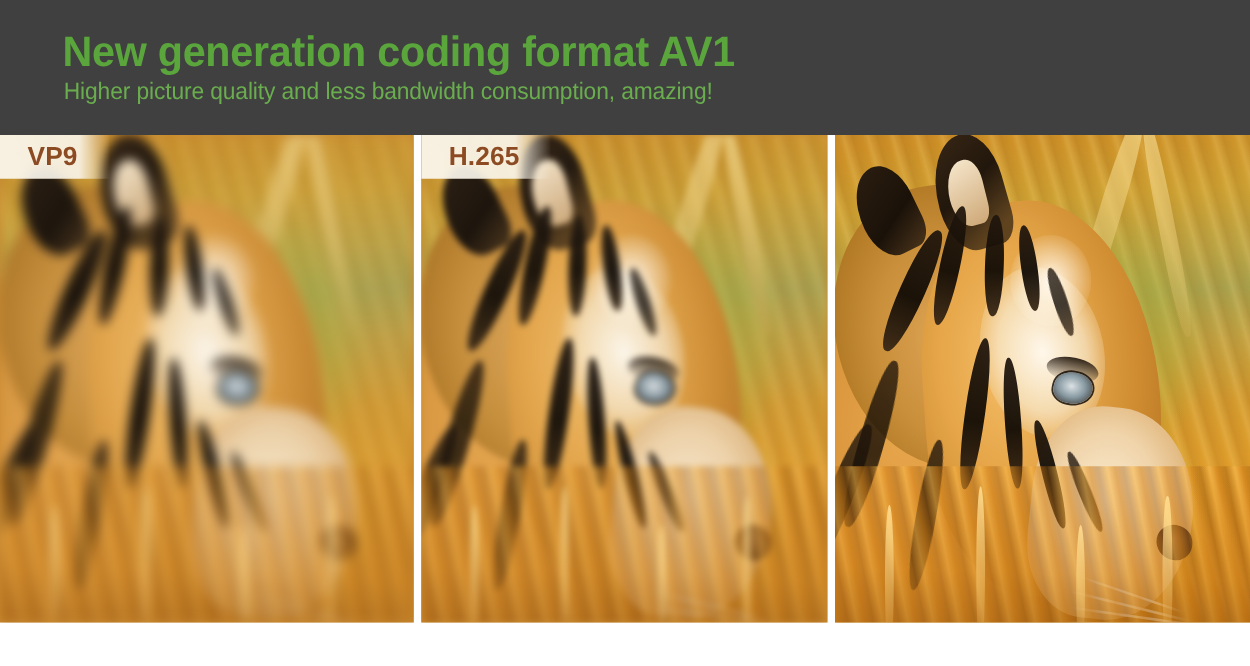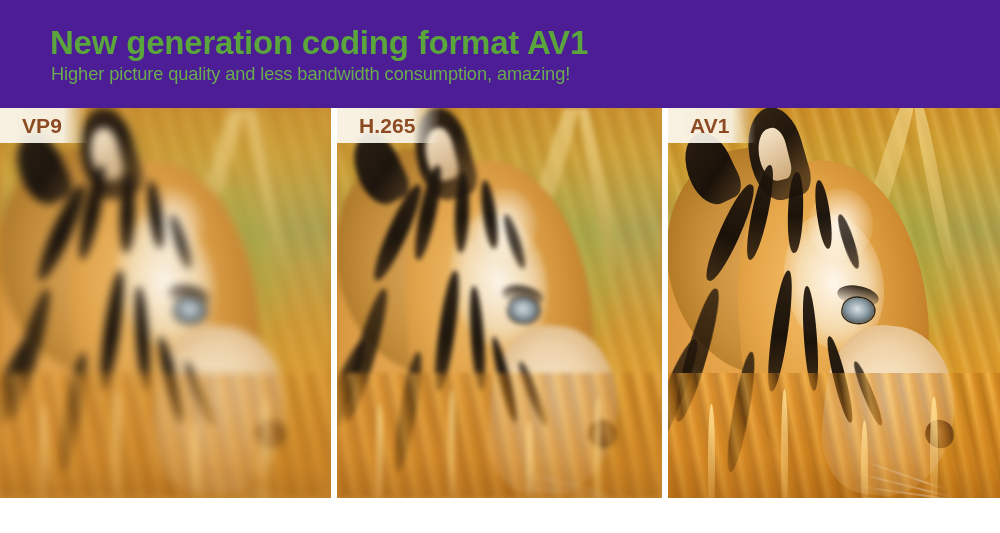--- a/index.html
+++ b/index.html
@@ -6,21 +6,21 @@
   * { margin:0; padding:0; box-sizing:border-box; }
   html, body {
     width:1000px; height:533px;
     background:#ffffff;
     font-family:"Liberation Sans", sans-serif;
     overflow:hidden;
   }
   .banner { position:relative; width:1000px; height:533px; background:#fff; }
 
   
-  .header { position:absolute; left:0; top:0; width:1000px; height:108px; background:#4c1d95; }
+  .header { position:absolute; left:0; top:0; width:1000px; height:108px; background:#404040; }
   .headline {
     position:absolute; left:50px; top:22px;
     font-size:34px; font-weight:bold;
     color:#5aa63c; letter-spacing:-0.2px;
     white-space:nowrap; line-height:1.18;
     transform:scaleX(0.97); transform-origin:left center;
   }
   .subheadline {
     position:absolute; left:51px; top:62px;
     font-size:19px; font-weight:normal;
@@ -375,19 +375,16 @@
 
           <div class="whisker" style="left:64%;top:83%;width:27%;transform:rotate(19deg);"></div>
         </div>
 
         <div class="fg-grass"></div>
         <div class="fg-blade" style="left:12%;"></div>
         <div class="fg-blade" style="left:34%;height:34%;"></div>
         <div class="fg-blade" style="left:58%;height:26%;"></div>
         <div class="fg-blade" style="left:79%;height:32%;"></div>
       </div>
-      <div class="badge b3">
-        <span>AV1</span>
-      </div>
     </div>
 
   </div>
 </div>
 
 </body></html>

